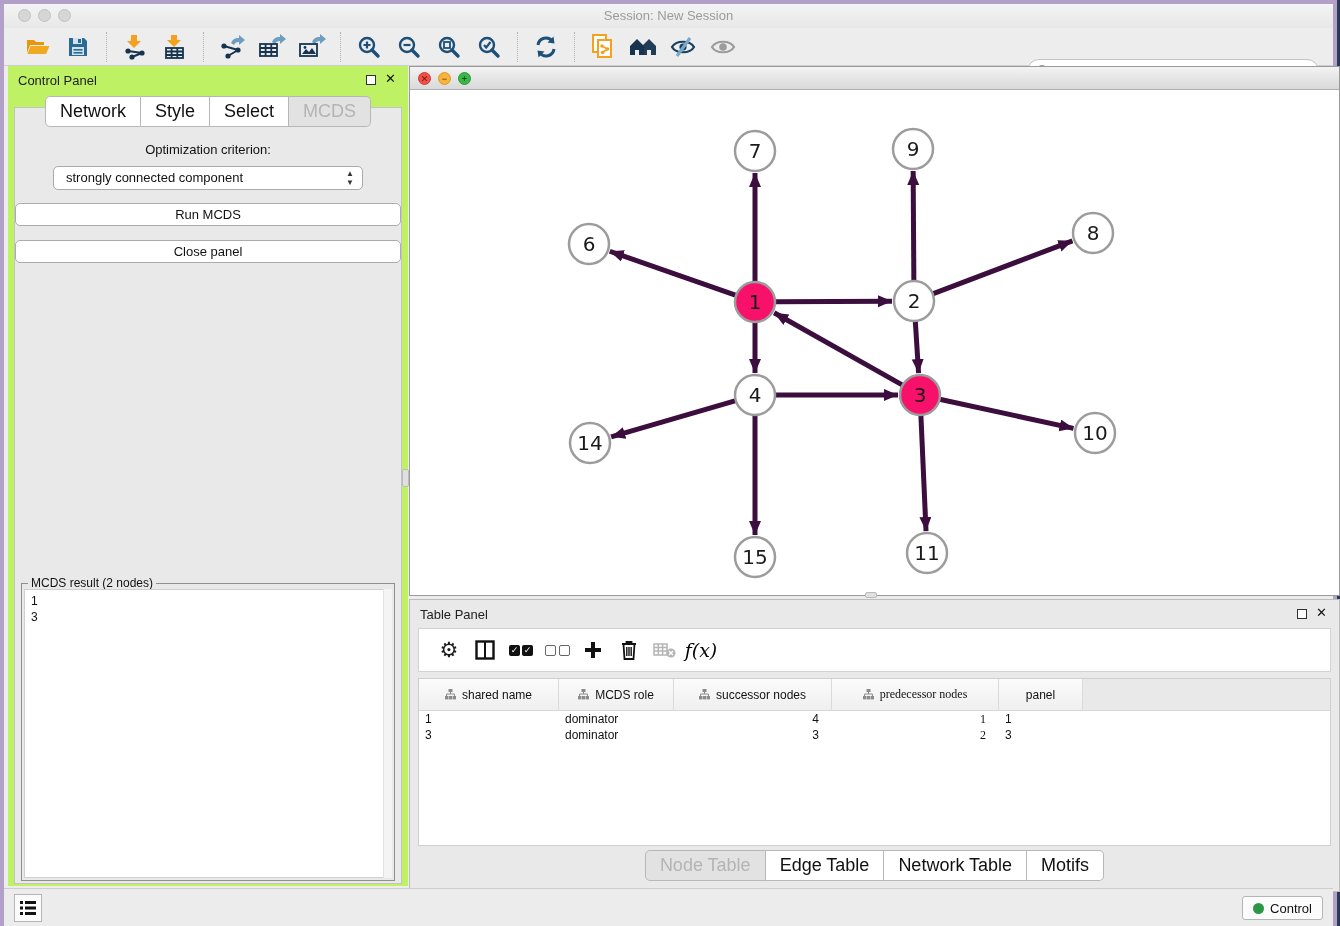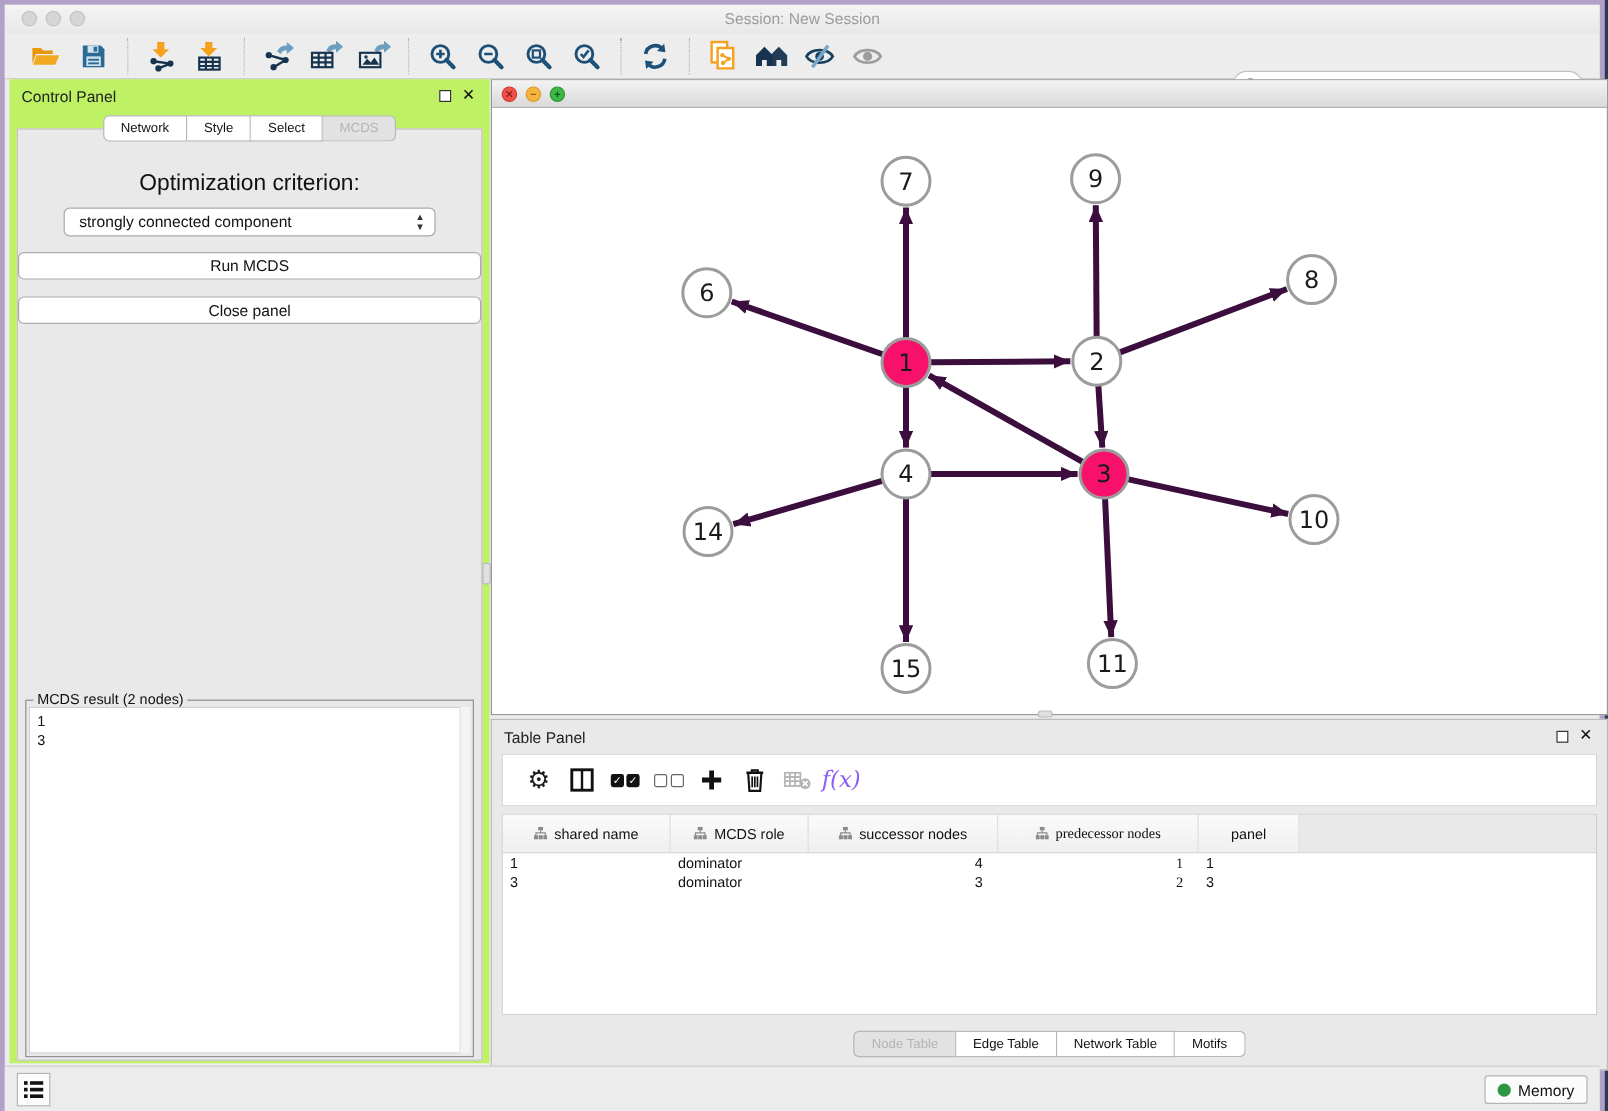--- a/index.html
+++ b/index.html
@@ -19,26 +19,26 @@
   .searchbox { position:absolute; right:14px; top:31px; width:292px; height:24px; background:#fff; border:1px solid #c2c2c2;
                border-radius:12px; display:flex; align-items:center; padding-left:8px; }
   .searchbox input { border:none; outline:none; flex:1; font-size:12px; background:transparent; height:20px; }
   
   .cpanel { position:absolute; left:4px; top:62px; width:400px; height:820px; background:#bef264; }
   .panel-head { height:28px; position:relative; }
   .panel-head .phtitle { position:absolute; left:10px; top:7px; font-size:13px; color:#222; }
   .float-ic { position:absolute; top:9px; width:10px; height:10px; border:1.5px solid #333; background:#fff; }
   .close-ic { position:absolute; top:5px; font-size:13px; font-weight:bold; color:#111; }
   .cp-tabs { position:absolute; left:0; right:0; top:30px; display:flex; justify-content:center; z-index:2; }
-  .seg { font-size:11px; padding:4px 14px; background:#fff; border:1px solid #b7b7b7; border-left:none; color:#111; }
+  .seg { font-size:18px; padding:4px 14px; background:#fff; border:1px solid #b7b7b7; border-left:none; color:#111; }
   .seg:first-child { border-left:1px solid #b7b7b7; border-radius:5px 0 0 5px; }
   .seg:last-child { border-radius:0 5px 5px 0; }
   .seg.disabled { background:#e2e2e2; color:#b4b4b4; }
   .cp-body { position:absolute; left:6px; right:6px; top:41px; bottom:2px; background:#e9e9e9; border:1px solid #c4c4c4; }
-  .opt-label { margin-top:34px; text-align:center; font-size:19px; color:#111; }
+  .opt-label { margin-top:34px; text-align:center; font-size:13px; color:#111; }
   .mac-select { position:relative; margin:9px 38px 0 38px; height:24px; background:#fff; border:1px solid #ababab;
                 border-radius:5px; font-size:13px; color:#111; line-height:22px; padding-left:12px; }
   .sel-arrows { position:absolute; right:8px; top:2px; font-size:8px; line-height:9px; color:#333; text-align:center; }
   .btnrow { display:flex; justify-content:center; gap:14px; margin-top:13px;flex-direction:column; }
   .macbtn { background:#fff; border:1px solid #ababab; border-radius:5px; font-size:13px; color:#111; padding:3px 18px; }
   .result-box { position:absolute; left:6px; right:6px; bottom:2px; top:428px; border:1px solid #8f8f8f; background:#e9e9e9;margin-top:47px; }
   .result-legend { position:absolute; top:-8px; left:6px; background:#e9e9e9; font-size:12px; padding:0 3px; color:#111; }
   .result-area { position:absolute; left:2px; right:2px; top:5px; bottom:2px; background:#fff; border:1px solid #d0d0d0;
                  font-size:12px; color:#111; padding:3px 6px; white-space:pre; line-height:16px; }
   .result-scroll { position:absolute; right:2px; top:5px; bottom:2px; width:9px; background:#f4f4f4; border-left:1px solid #e2e2e2; }
@@ -66,21 +66,21 @@
   .tcell.r { text-align:right; padding-right:13px; }
   .c0{width:140px;} .c1{width:115px;} .c2{width:158px;} .c3{width:167px;font-family:Liberation Serif, serif;} .c4{width:84px;}
   .tp-tabs { position:absolute; left:0; right:0; bottom:10px; display:flex; justify-content:center; }
   
   .statusbar { position:absolute; left:0; right:0; bottom:0; height:38px; background:#ececec; border-top:1px solid #cdcdcd; }
   .sb-left { position:absolute; left:10px; top:5px; width:28px; height:28px; background:#fbfbfb; border:1px solid #b5b5b5;
              display:flex; align-items:center; justify-content:center; }
   .sb-mem { position:absolute; right:10px; top:7px; height:24px; background:#fbfbfb; border:1px solid #b5b5b5; border-radius:3px;
             display:flex; align-items:center; gap:6px; padding:0 10px; font-size:13px; color:#111; }
   .memdot { width:11px; height:11px; border-radius:50%; background:#2b9744; }
-  .fx { font-family:"DejaVu Serif",serif; font-style:italic; font-size:19px; color:#8b5cf6; }
+  .fx { font-family:"DejaVu Serif",serif; font-style:italic; font-size:19px; color:#000000; }
   .gear { font-family:"DejaVu Sans",sans-serif; font-size:21px; color:#1c1c1c; line-height:20px; }
   .cb { width:11px; height:11px; border-radius:2px; display:inline-block; }
   .cb.on { background:#111; color:#fff; font-size:9px; line-height:11px; text-align:center; }
   .cb.off { background:#fff; border:1.5px solid #666; }
 </style>
 </head>
 <body>
 
 <div class="window">
 
@@ -449,17 +449,17 @@
           <rect x="1" y="1" width="3" height="3" fill="#111"></rect>
           <rect x="6" y="1" width="11" height="3" fill="#111"></rect>
           <rect x="1" y="6.5" width="3" height="3" fill="#111"></rect>
           <rect x="6" y="6.5" width="11" height="3" fill="#111"></rect>
           <rect x="1" y="12" width="3" height="3" fill="#111"></rect>
           <rect x="6" y="12" width="11" height="3" fill="#111"></rect>
         </svg>
     </div>
     <div class="sb-mem">
       <span class="memdot"></span>
-      <span>Memory</span>
+      <span>Control</span>
     </div>
   </div>
 
 </div>
 
 </body></html>

